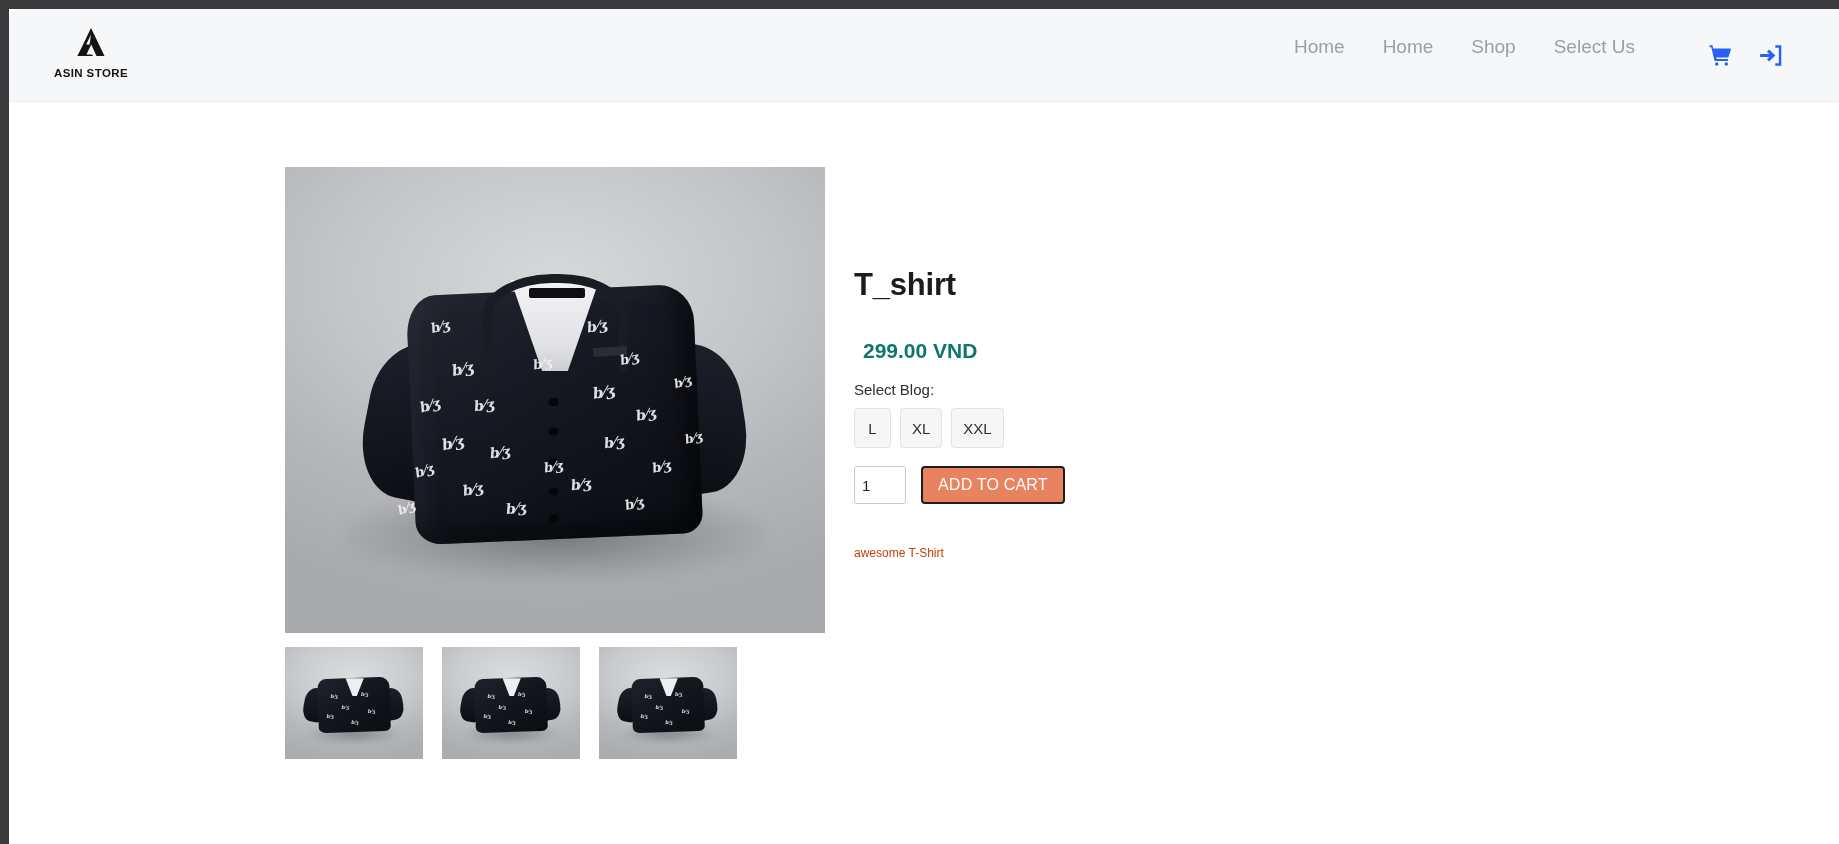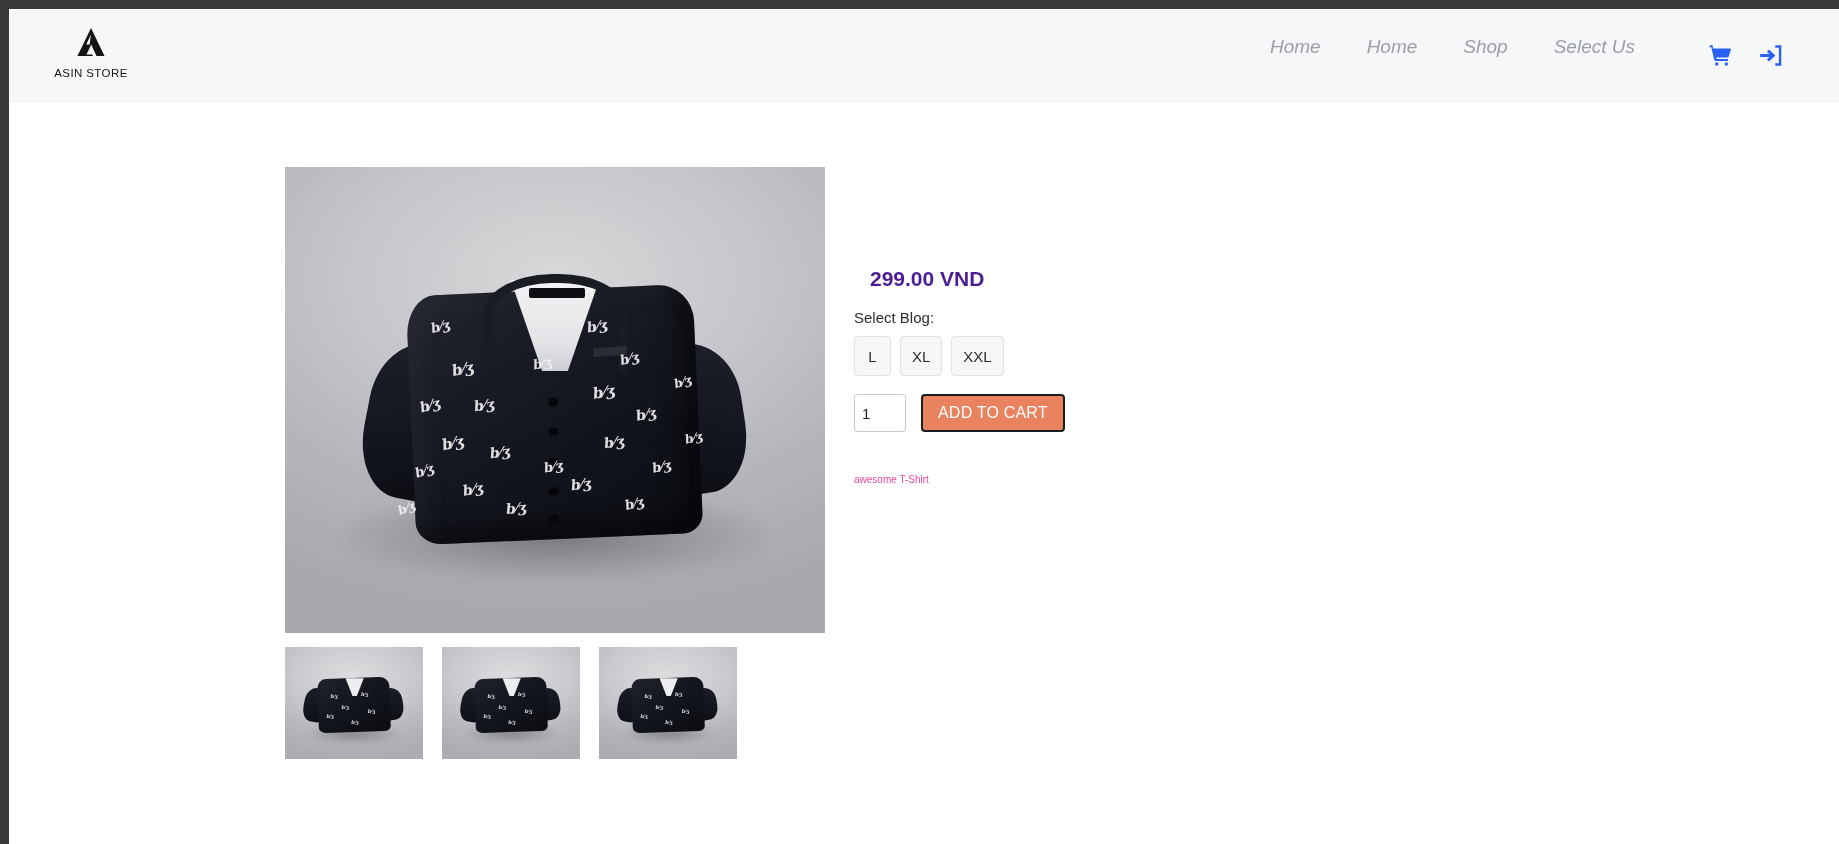--- a/index.html
+++ b/index.html
@@ -45,35 +45,34 @@
     width: 110px;
     display: flex;
     flex-direction: column;
     align-items: center;
     text-decoration: none;
   }
   #brand-logo .mark { width: 40px; height: 39px; display: block; }
   #brand-logo .wordmark {
     margin-top: 2px;
     font-size: 11.5px;
-    font-weight: normal;
+    font-weight: bold;
     letter-spacing: 0.4px;
     color: #141414;
     white-space: nowrap;
   }
 
   
   #main-nav {
     position: absolute;
     right: 185px; top: 0;
     height: 74px;
     display: flex;
     align-items: center;
-    gap: 8px;
-    font-style: italic;
+    gap: 0px;
   }
   #main-nav .nav-link {
     font-size: 19px;
     color: #9a9ea6;
     text-decoration: none;
     padding: 0 19px;
     white-space: nowrap;
     line-height: 1;
   }
 
@@ -281,22 +280,22 @@
   #product-title {
     font-size: 31px;
     font-weight: bold;
     color: #1b1c1f;
     margin: 0 0 36px 0;
     letter-spacing: -0.2px;
   }
   #product-price {
     font-size: 21px;
     font-weight: bold;
-    color: #4c1d95;
-    margin: 0 0 18px 16px;
+    color: #0f766e;
+    margin: 0 0 18px 9px;
   }
   #size-label {
     font-size: 15px;
     color: #2b2d31;
     margin-bottom: 10px;
   }
   #size-options {
     display: flex;
     gap: 9px;
     margin-bottom: 18px;
@@ -349,22 +348,22 @@
   }
 
   #details-heading {
     font-size: 27px;
     font-weight: bold;
     color: #1b1c1f;
     letter-spacing: 0.1px;
     margin: 0 0 55px 0;
   }
   #details-body {
-    font-size: 10px;
-    color: #ec4899;
+    font-size: 12px;
+    color: #c2410c;
     margin: 0;
   }
 </style>
 </head>
 <body>
 
 <div id="chrome-frame">
   <div id="viewport">
 
     <header id="site-header">
@@ -486,20 +485,21 @@
             <div class="t-glyph" style="left:41%;top:52%">b⁄ʒ</div>
             <div class="t-glyph" style="left:55%;top:40%">b⁄ʒ</div>
             <div class="t-glyph" style="left:60%;top:55%">b⁄ʒ</div>
             <div class="t-glyph" style="left:30%;top:60%">b⁄ʒ</div>
             <div class="t-glyph" style="left:48%;top:65%">b⁄ʒ</div>
           </div>
         </div>
       </section>
 
       <section id="product-info">
+        <h1 id="product-title">T_shirt</h1>
         <div id="product-price">299.00 VND</div>
         <div id="size-label">Select Blog:</div>
 
         <div id="size-options">
           <button class="size-btn">L</button>
           <button class="size-btn">XL</button>
           <button class="size-btn">XXL</button>
         </div>
 
         <div id="purchase-row">

